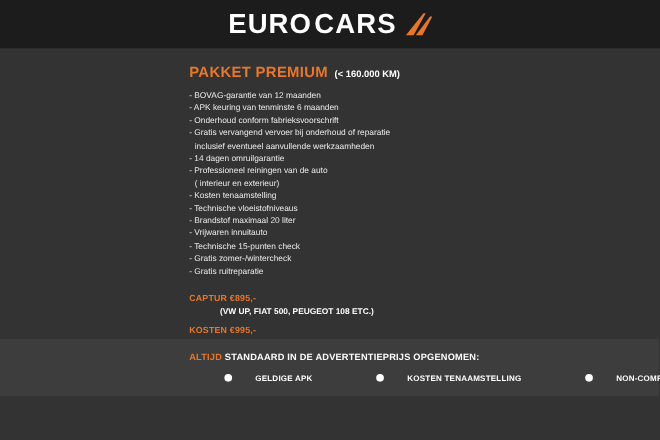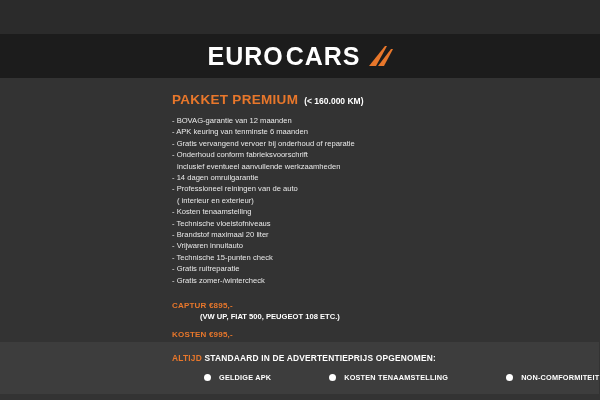--- a/index.html
+++ b/index.html
@@ -22,21 +22,20 @@
   }
   
   .header {
     position: relative;
     height: 44px;
     background: #1c1c1c;
     display: flex;
     align-items: center;
     justify-content: center;
     overflow: hidden;
-    margin-top: 34px;
   }
   .logo {
     display: flex;
     align-items: center;
     gap: 2px;
     letter-spacing: 0.5px;
   }
   .logo-euro {
     color: #ffffff;
     font-size: 25px;
@@ -147,21 +146,21 @@
     font-weight: bold;
   }
   .footer-items {
     display: flex;
     align-items: center;
     gap: 26px;
   }
   .footer-item {
     display: flex;
     align-items: center;
-    gap: 8px;
+    gap: 21px;
     padding-left: 32px;
   }
   .dot {
     width: 7px;
     height: 7px;
     border-radius: 50%;
     background: #ffffff;
     flex: 0 0 auto;
   }
   .footer-item-label {
@@ -202,33 +201,33 @@
     <div class="inner">
 
       <div class="title-row">
         <span class="title-main">PAKKET PREMIUM</span>
         <span class="title-sub">(&lt; 160.000 KM)</span>
       </div>
 
       <ul class="bullets">
         <li>- BOVAG-garantie van 12 maanden</li>
         <li>- APK keuring van tenminste 6 maanden</li>
+        <li>- Onderhoud conform fabrieksvoorschrift</li>
         <li>- Gratis vervangend vervoer bij onderhoud of reparatie</li>
-        <li>- Onderhoud conform fabrieksvoorschrift</li>
         <li class="indent">inclusief eventueel aanvullende werkzaamheden</li>
         <li>- 14 dagen omruilgarantie</li>
         <li>- Professioneel reiningen van de auto</li>
         <li class="indent">( interieur en exterieur)</li>
         <li>- Kosten tenaamstelling</li>
         <li>- Technische vloeistofniveaus</li>
         <li>- Brandstof maximaal 20 liter</li>
         <li>- Vrijwaren innuitauto</li>
         <li>- Technische 15-punten check</li>
+        <li>- Gratis zomer-/wintercheck</li>
         <li>- Gratis ruitreparatie</li>
-        <li>- Gratis zomer-/wintercheck</li>
       </ul>
 
       <div class="prices">
         <div class="price-block">
           <div class="price-label">CAPTUR €895,-</div>
           <div class="price-models">(VW UP, FIAT 500, PEUGEOT 108 ETC.)</div>
         </div>
         <div class="price-block">
           <div class="price-label">KOSTEN €995,-</div>
           <div class="price-models">(RENAULT CLIO, VW POLO, FORD FIESTA ETC.)</div>

